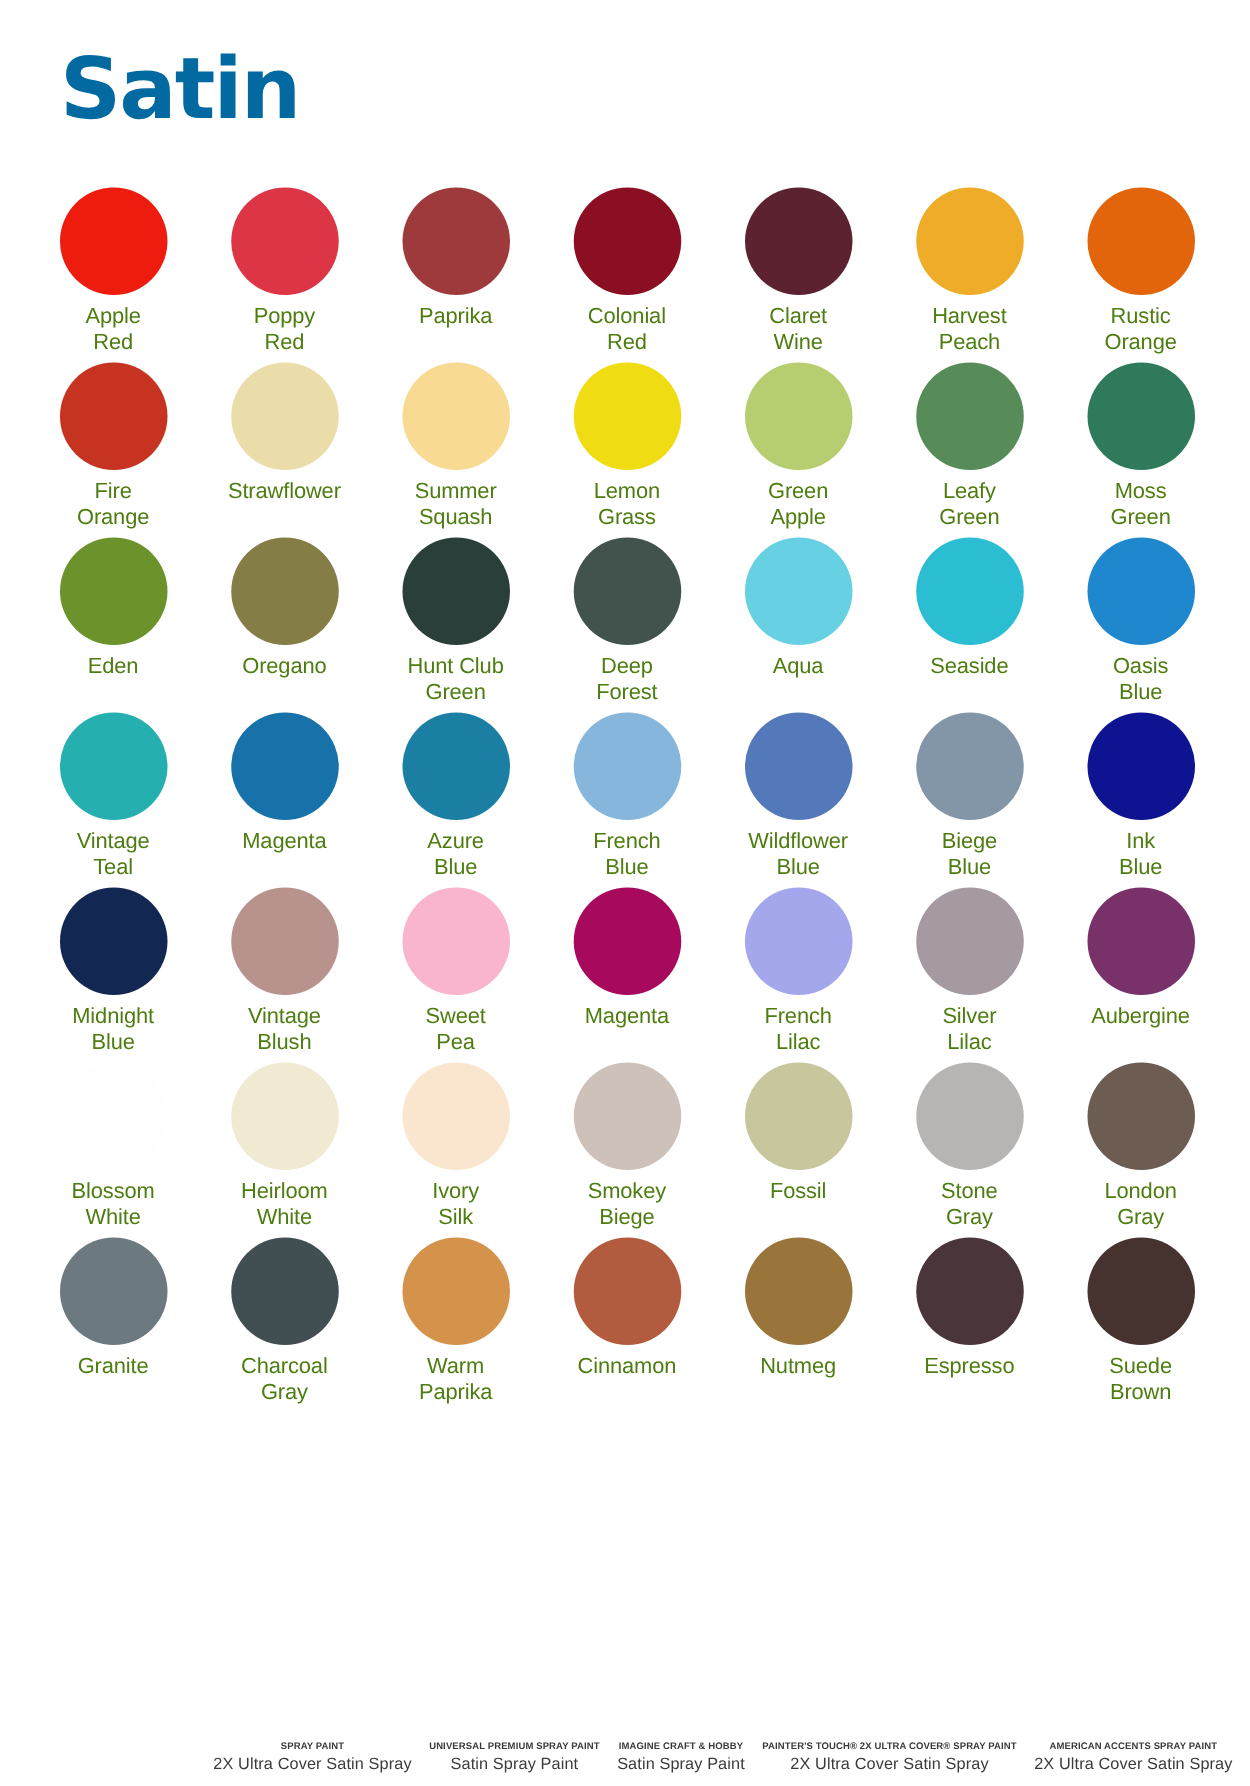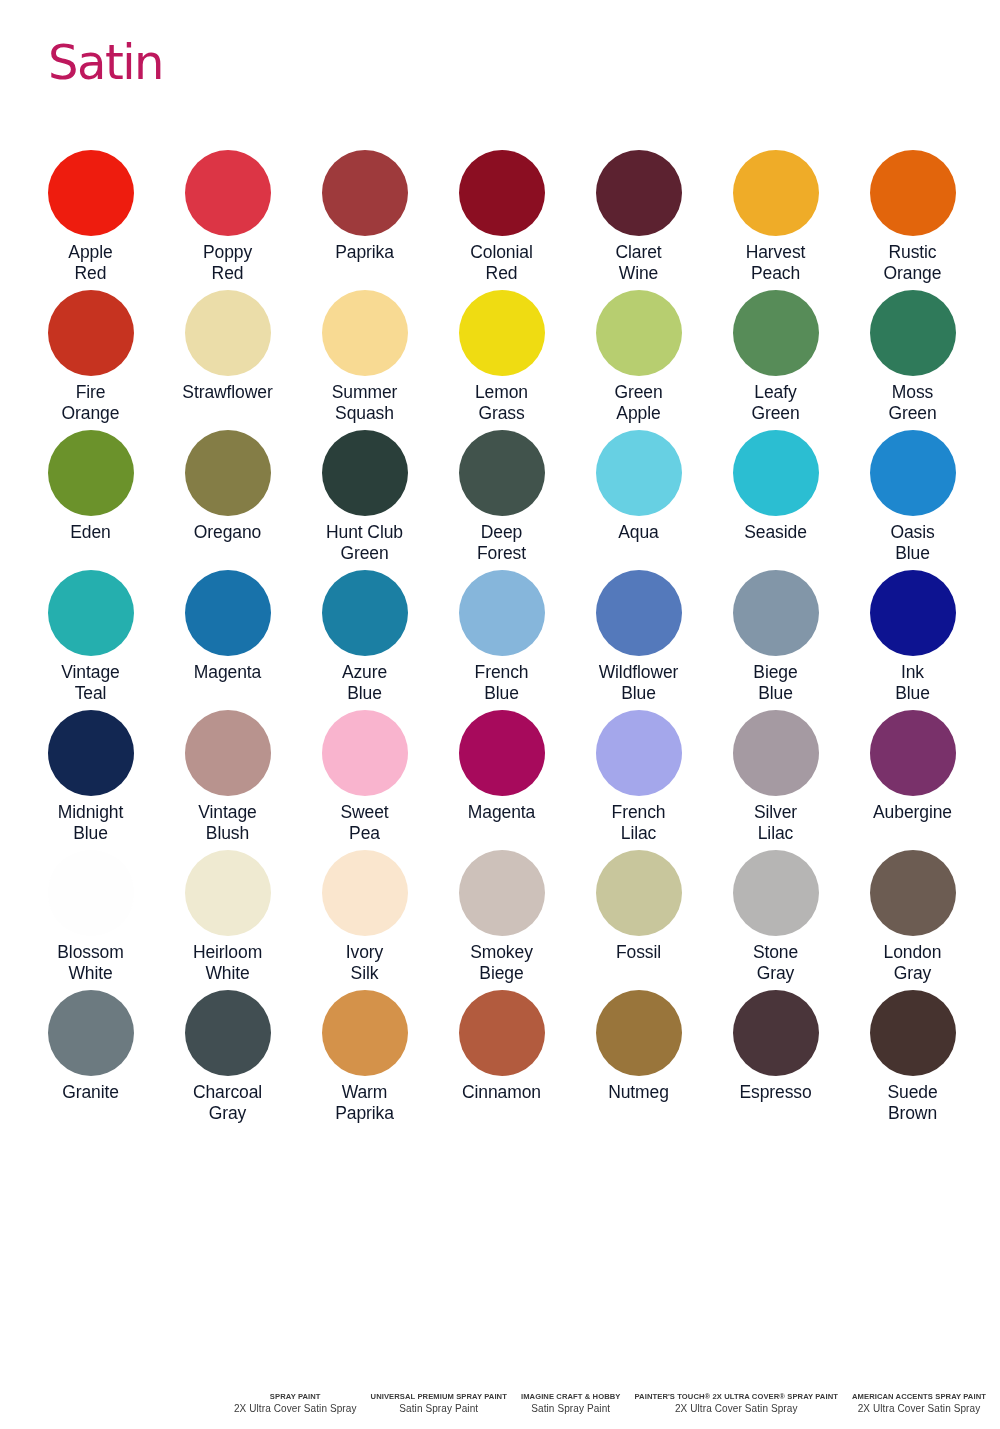--- a/index.html
+++ b/index.html
@@ -23,25 +23,25 @@
     height: 1429px;
     position: relative;
     background: #ffffff;
   }
 
   
   .title {
     position: absolute;
     left: 48px;
     top: 38px;
-    font-size: 48px;
-    font-weight: normal;
+    font-size: 68px;
+    font-weight: bold;
     letter-spacing: -1.5px;
     line-height: 1;
-    color: #be185d;
+    color: #0369a1;
     font-family: "DejaVu Sans", sans-serif;
   }
 
   
   .grid {
     position: absolute;
     left: 22px;
     top: 150px;
     width: 960px;
     display: flex;
@@ -69,21 +69,21 @@
     height: 86px;
     border-radius: 50%;
     flex: 0 0 auto;
   }
 
   .swatch-label {
     margin-top: 6px;
     font-size: 17.5px;
     line-height: 1.2;
     text-align: center;
-    color: #0f172a;
+    color: #4d7c0f;
     white-space: pre-line;
     letter-spacing: -0.1px;
   }
 
   
   .footer {
     position: absolute;
     left: 0;
     top: 1392px;
     width: 1000px;
@@ -101,21 +101,21 @@
 
   .footer-brand {
     font-size: 7.6px;
     font-weight: bold;
     letter-spacing: 0.1px;
     line-height: 1.35;
     white-space: nowrap;
   }
 
   .footer-product {
-    font-size: 10px;
+    font-size: 13px;
     font-weight: normal;
     letter-spacing: 0.1px;
     line-height: 1.35;
     white-space: nowrap;
   }
 </style>
 </head>
 <body>
 
 <div class="page">

